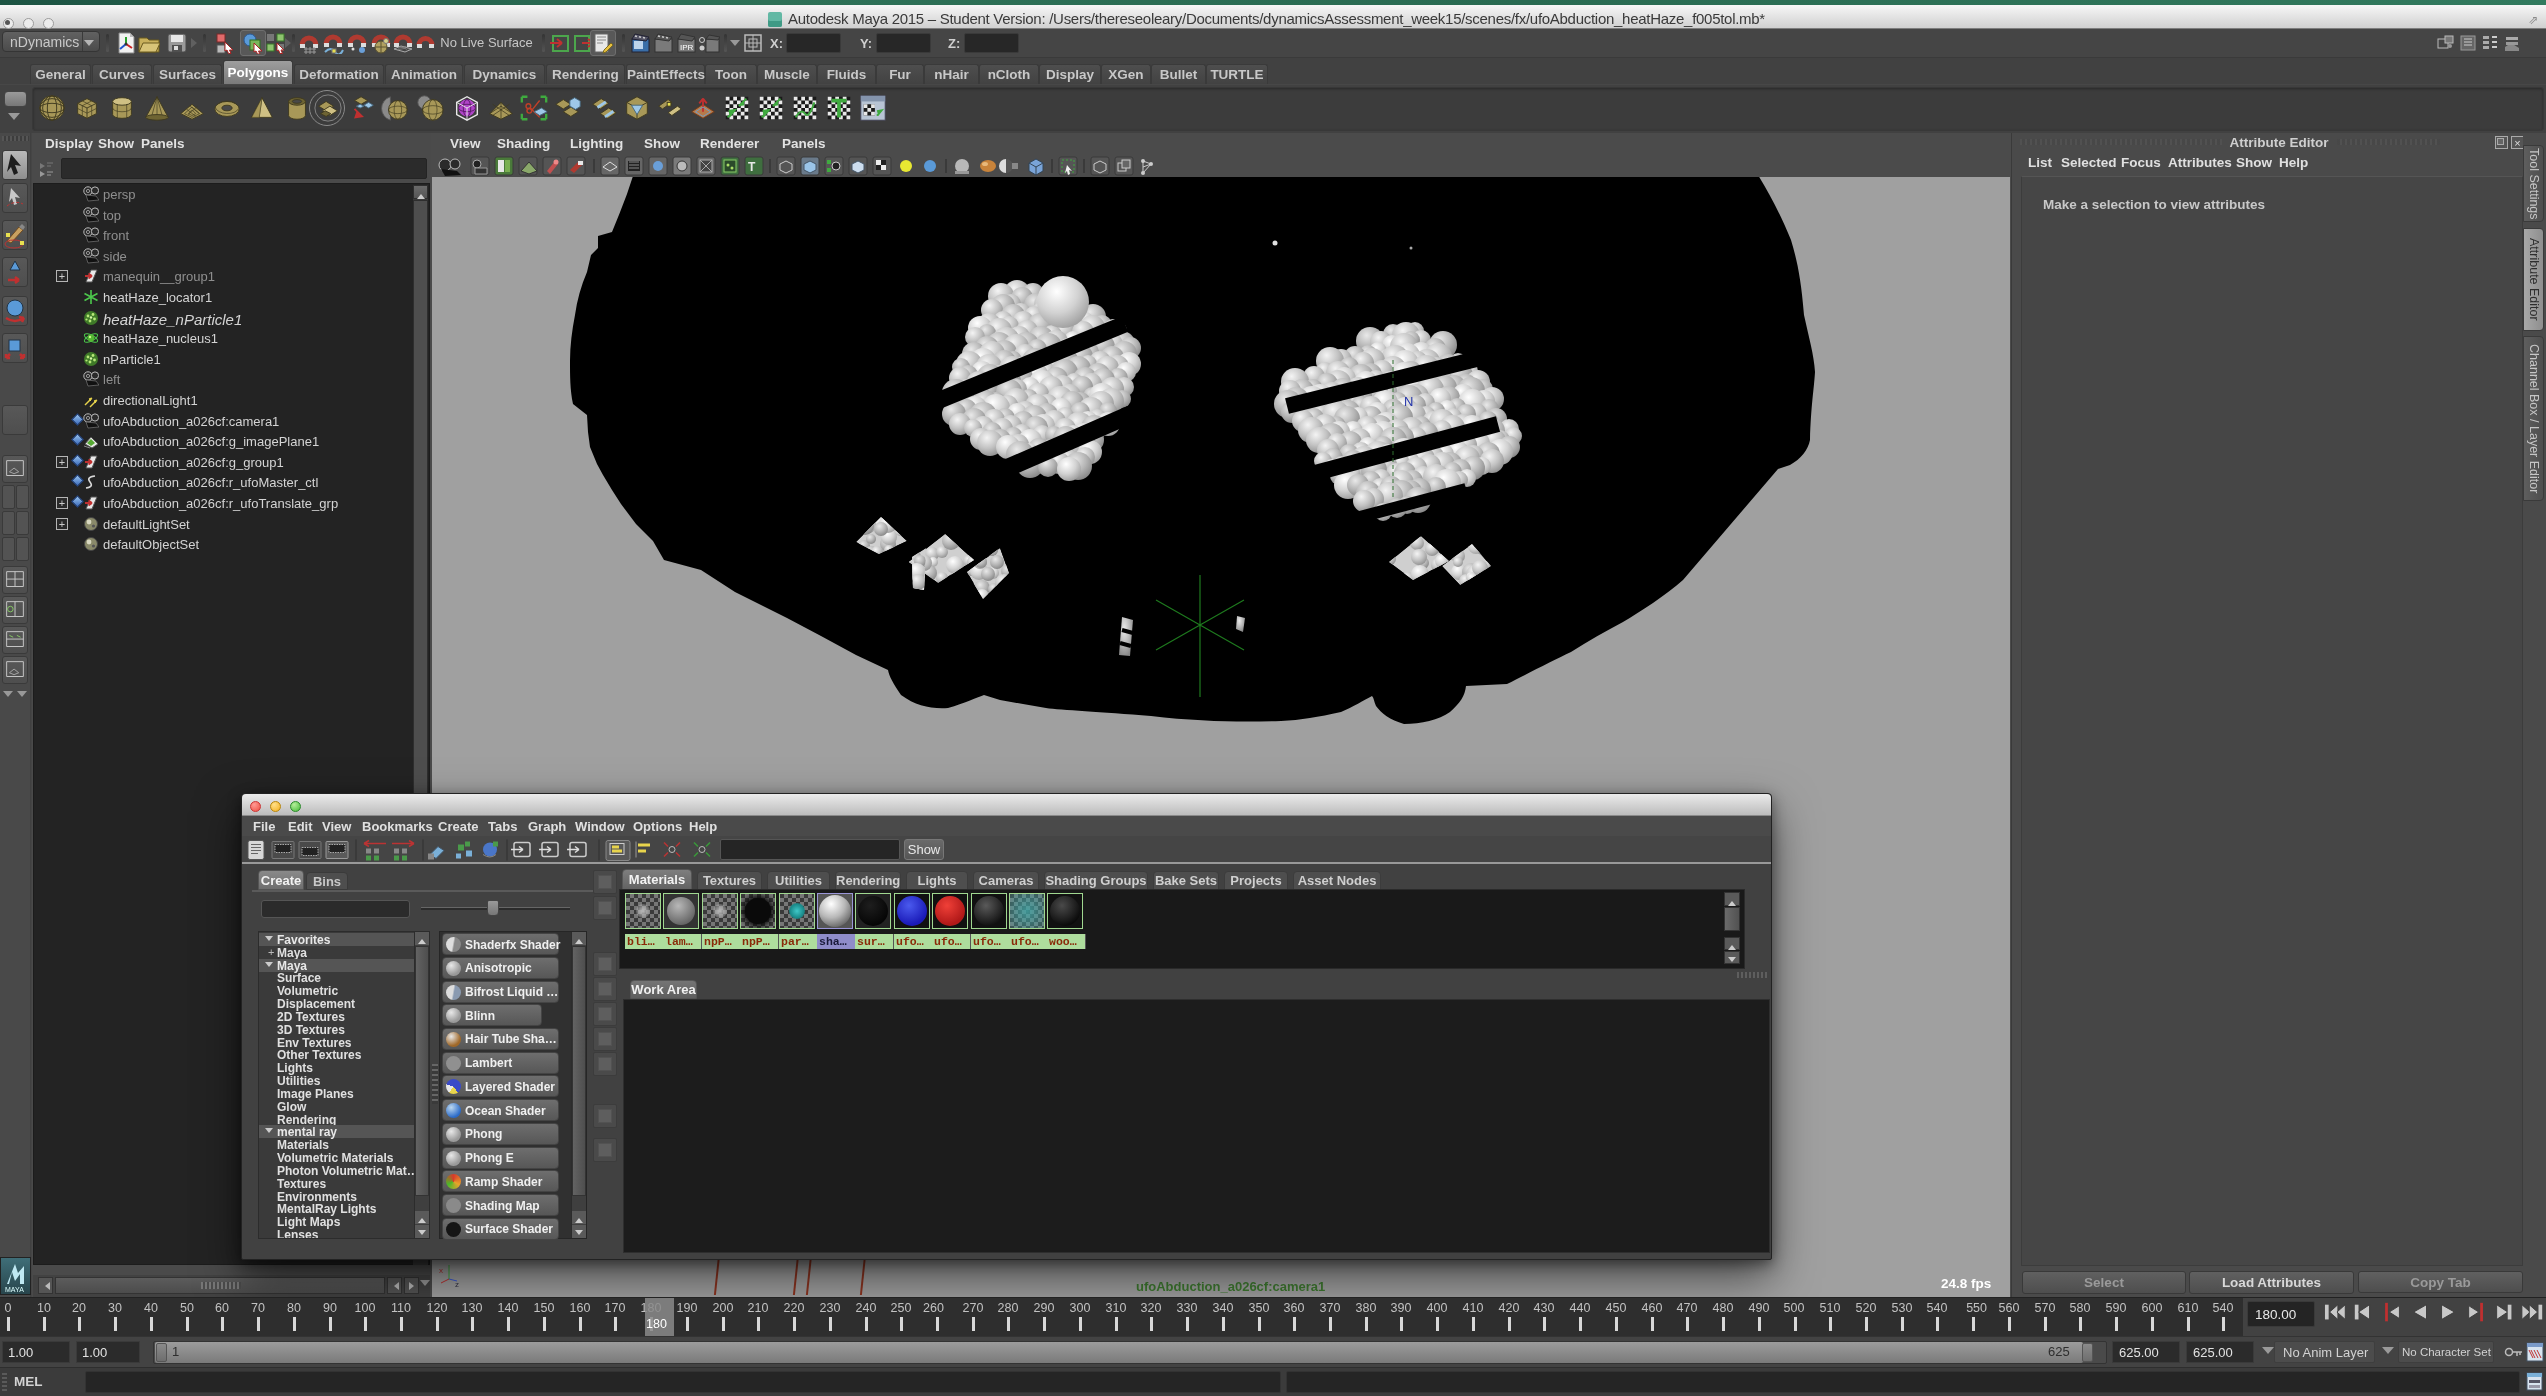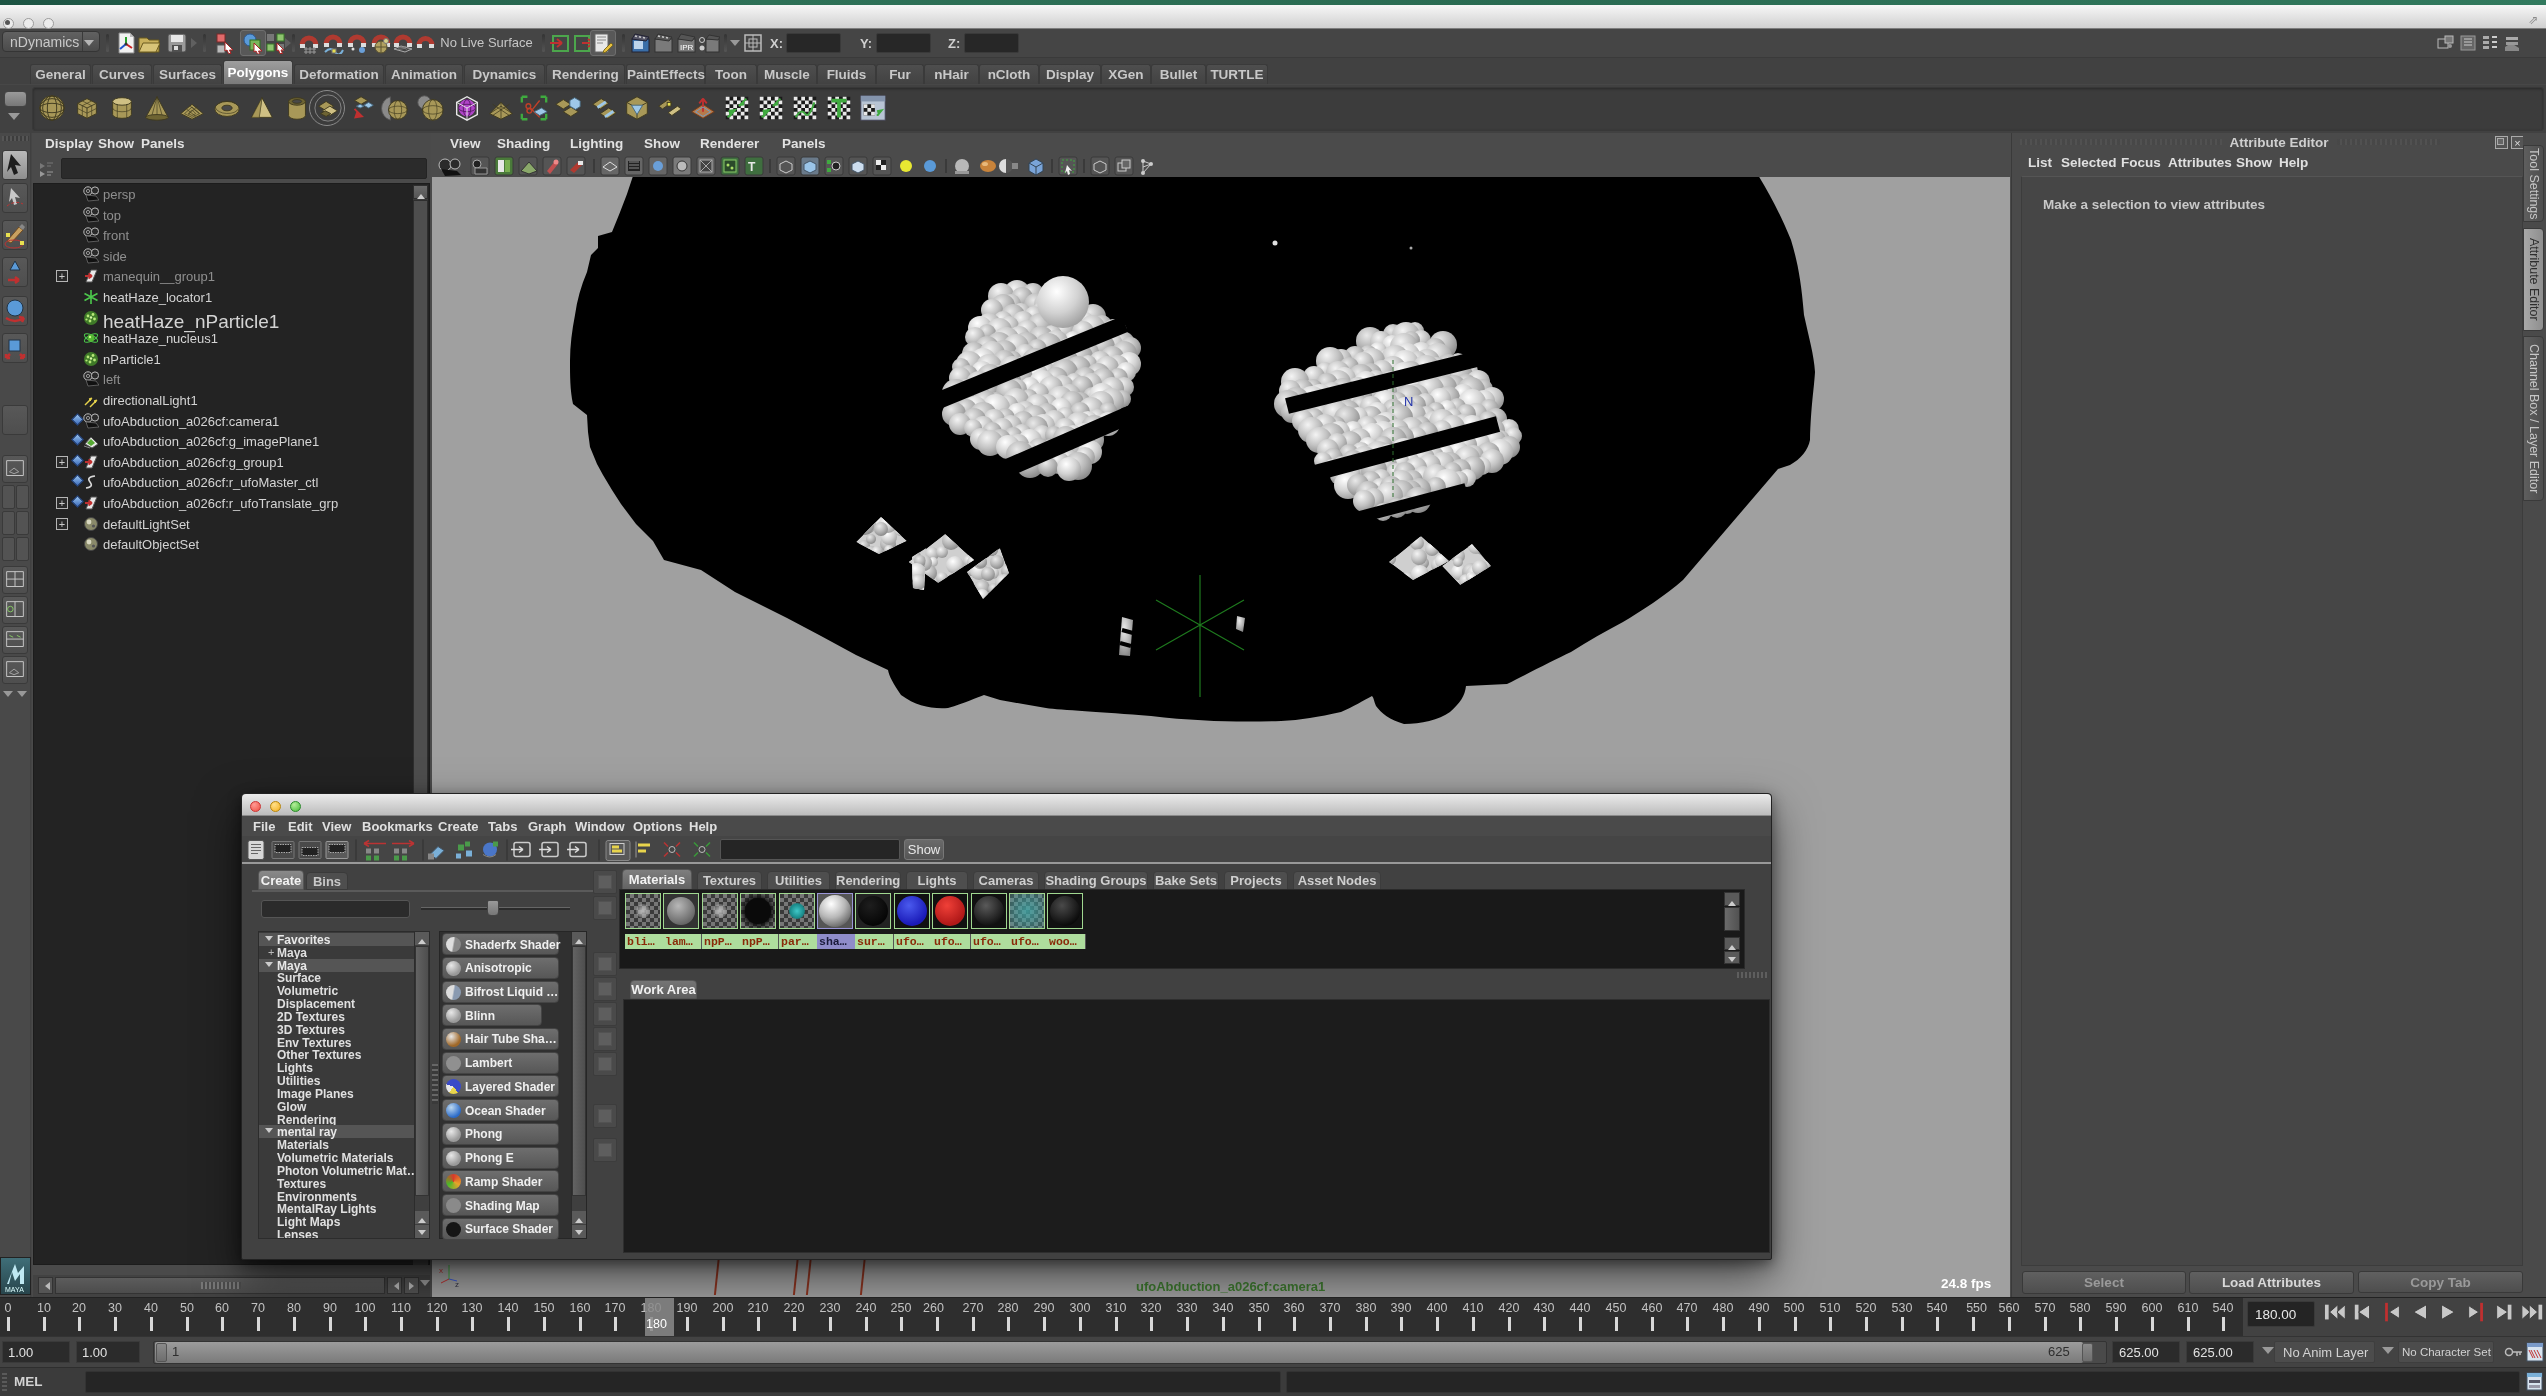--- a/index.html
+++ b/index.html
@@ -24,20 +24,21 @@
 .stab.sel{background:linear-gradient(#9e9e9e,#7a7a7a);color:#fff;height:24px;line-height:23px}
 .shelficons{left:0;top:85px;width:2546px;height:48px;background:#414141}
 .shelfwell{position:absolute;left:32px;top:2px;right:2px;height:44px;background:#3c3c3c;border:1px solid #383838;border-radius:3px;box-shadow:inset 0 1px 3px rgba(0,0,0,.35)}
 </style></head><body>
 <div class="ab green"></div>
 <div class="ab mactitle">
  <div class="tl" style="left:3px"></div>
     <div class="tl" style="left:23px;"></div>
     <div class="tl" style="left:43px"></div>
  <div style="position:absolute;left:5px;top:15px;width:5px;height:5px;border-radius:50%;background:#555"></div>
+ <div class="ttl"><span class="mbicon"></span>Autodesk Maya 2015 – Student Version: /Users/thereseoleary/Documents/dynamicsAssessment_week15/scenes/fx/ufoAbduction_heatHaze_f005tol.mb*</div>
  <div style="position:absolute;right:8px;top:8px;color:#8a8a8a;font-size:12px">⇗</div>
 </div>
 <div class="ab toolbar">
  <div class="dd">nDynamics<span class="ddl"></span></div>
  <div class="sep" style="left:106px"></div>
  <svg class="ibox" style="left:115px" viewBox="0 0 22 22">
       <path d="M4 1h11l4 4v16H4z" fill="#f2f2f2" stroke="#888" stroke-width="1"></path>
       <path d="M15 1l4 4h-4z" fill="#bbb"></path>
       <path d="M11 12 L11 5" stroke="#2aa02a" stroke-width="2"></path>
       <path d="M11 12 L5 17" stroke="#2255cc" stroke-width="2"></path>
@@ -559,21 +560,21 @@
         <g>
           <circle cx="8" cy="8" r="7" fill="#3f7a28"></circle>
           <circle cx="5" cy="6" r="1.4" fill="#b8e878"></circle>
           <circle cx="10" cy="4.5" r="1.4" fill="#b8e878"></circle>
           <circle cx="11.5" cy="9" r="1.4" fill="#b8e878"></circle>
           <circle cx="7" cy="11" r="1.4" fill="#b8e878"></circle>
           <circle cx="3.5" cy="9.5" r="1.1" fill="#b8e878"></circle>
           <circle cx="8" cy="7.5" r="1.2" fill="#d8f8a8"></circle>
         </g>
       </svg>
-<div style="position:absolute;left:69px;top:127px;color:#d4d4d4;font-size:19px;">heatHaze_nParticle1</div>
+<div style="position:absolute;left:69px;top:127px;color:#d4d4d4;font-size:15px;font-style:italic;">heatHaze_nParticle1</div>
 <svg style="position:absolute;left:49px;top:146px" width="16" height="16" viewBox="0 0 16 16">
         <g>
           <ellipse cx="8" cy="8" rx="7.4" ry="3" fill="none" stroke="#4cc84c" transform="rotate(-28 8 8)"></ellipse>
           <ellipse cx="8" cy="8" rx="7.4" ry="3" fill="none" stroke="#4cc84c" transform="rotate(28 8 8)"></ellipse>
           <circle cx="8" cy="8" r="3.4" fill="#55b832"></circle>
           <circle cx="7" cy="7" r="1.2" fill="#c8f888"></circle>
         </g>
       </svg>
 <div style="position:absolute;left:69px;top:147px;color:#d4d4d4;font-size:13px;">heatHaze_nucleus1</div>
 <svg style="position:absolute;left:49px;top:167px" width="16" height="16" viewBox="0 0 16 16">

